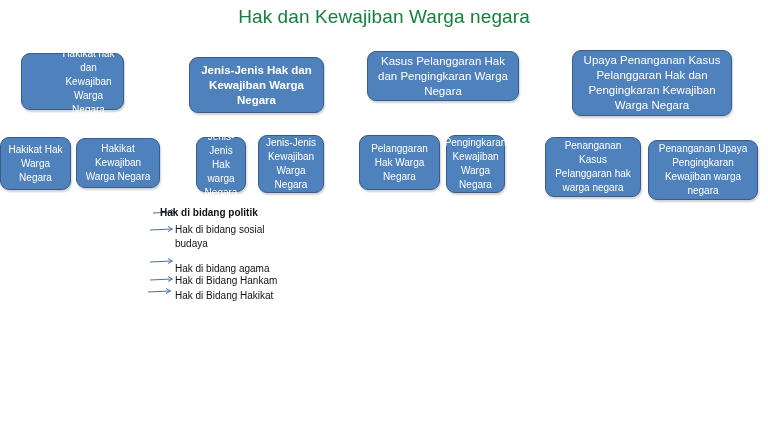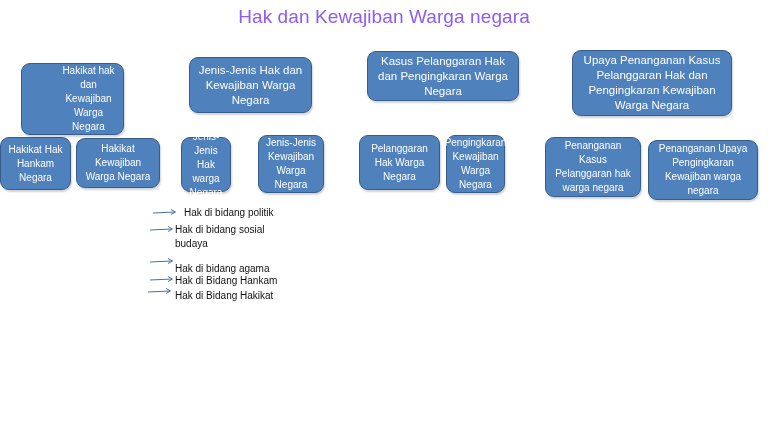--- a/index.html
+++ b/index.html
@@ -3,21 +3,21 @@
 <meta charset="utf-8">
 <style>
   html, body { margin:0; padding:0; }
   body {
     width:768px; height:432px; position:relative; overflow:hidden;
     background:#ffffff;
     font-family: "Liberation Sans", "DejaVu Sans", sans-serif;
   }
   .title {
     position:absolute; left:0; top:6px; width:768px; text-align:center;
-    font-size:19px; color:#8b5cf6; letter-spacing:0.1px;
+    font-size:19px; color:#15803d; letter-spacing:0.1px;
   }
   .box {
     position:absolute; box-sizing:border-box;
     background:#4f81bd; border:1.5px solid #385d8a; border-radius:9px;
     color:#ffffff; display:flex; align-items:center; justify-content:center;
     text-align:center; padding:2px 4px;
     box-shadow: 1px 2px 2px rgba(0,0,0,0.18);
   }
   .box span { display:block; }
   .box.parent { font-size:11.5px; line-height:15px; }
@@ -31,34 +31,34 @@
   .arrow {
     position:absolute; width:24px; height:8px;
   }
   .item-text { position:absolute; line-height:13px; white-space:nowrap; }
 </style>
 </head>
 <body>
 
 <div class="title">Hak dan Kewajiban Warga negara</div>
 
-<div class="box parent small" style="left:21px; top:63px; width:103px; height:72px;padding-left:36px;">
+<div class="box parent small" style="left:21px; top:53px; width:103px; height:57px;padding-left:36px;">
   <span>Hakikat hak dan Kewajiban Warga Negara</span>
 </div>
 <div class="box child" style="left:0px; top:137px; width:71px; height:53px;">
-  <span>Hakikat Hak Hankam Negara</span>
+  <span>Hakikat Hak Warga Negara</span>
 </div>
 <div class="box child" style="left:76px; top:138px; width:84px; height:50px;">
   <span>Hakikat Kewajiban Warga Negara</span>
 </div>
 
-<div class="box parent" style="left:189px; top:57px; width:123px; height:56px;">
+<div class="box parent" style="left:189px; top:57px; width:135px; height:56px;font-weight:bold;">
   <span>Jenis-Jenis Hak dan Kewajiban Warga Negara</span>
 </div>
-<div class="box child" style="left:181px; top:137px; width:50px; height:55px;">
+<div class="box child" style="left:196px; top:137px; width:50px; height:55px;">
   <span>Jenis-Jenis Hak warga Negara</span>
 </div>
 <div class="box child" style="left:258px; top:135px; width:66px; height:58px;">
   <span>Jenis-Jenis Kewajiban Warga Negara</span>
 </div>
 
 <div class="box parent" style="left:367px; top:51px; width:152px; height:50px;">
   <span>Kasus Pelanggaran Hak dan Pengingkaran Warga Negara</span>
 </div>
 <div class="box child" style="left:359px; top:135px; width:81px; height:55px;">
@@ -77,21 +77,21 @@
 <div class="box child" style="left:648px; top:140px; width:110px; height:60px;">
   <span>Penanganan Upaya Pengingkaran Kewajiban warga negara</span>
 </div>
 
 <div class="list">
   <div class="list-item" style="left:0; top:0;">
     <svg class="arrow" style="left:5px; top:2px;" viewBox="0 0 24 8">
       <line x1="0" y1="5" x2="22" y2="4" stroke="#4a6fa5" stroke-width="1"></line>
       <polyline points="18,1.5 22.5,4 18,6.5" fill="none" stroke="#4a6fa5" stroke-width="1"></polyline>
     </svg>
-    <span class="item-text" style="left:36px; top:0;">Hak di bidang politik</span>
+    <span class="item-text" style="left:12px; top:0;font-weight:bold;">Hak di bidang politik</span>
   </div>
   <div class="list-item" style="left:0; top:17px;">
     <svg class="arrow" style="left:2px; top:2px;" viewBox="0 0 24 8">
       <line x1="0" y1="5" x2="22" y2="4" stroke="#4a6fa5" stroke-width="1"></line>
       <polyline points="18,1.5 22.5,4 18,6.5" fill="none" stroke="#4a6fa5" stroke-width="1"></polyline>
     </svg>
     <span class="item-text" style="left:27px; top:0;">Hak di bidang sosial</span>
     <span class="item-text" style="left:27px; top:14px;">budaya</span>
   </div>
   <div class="list-item" style="left:0; top:48px;">

